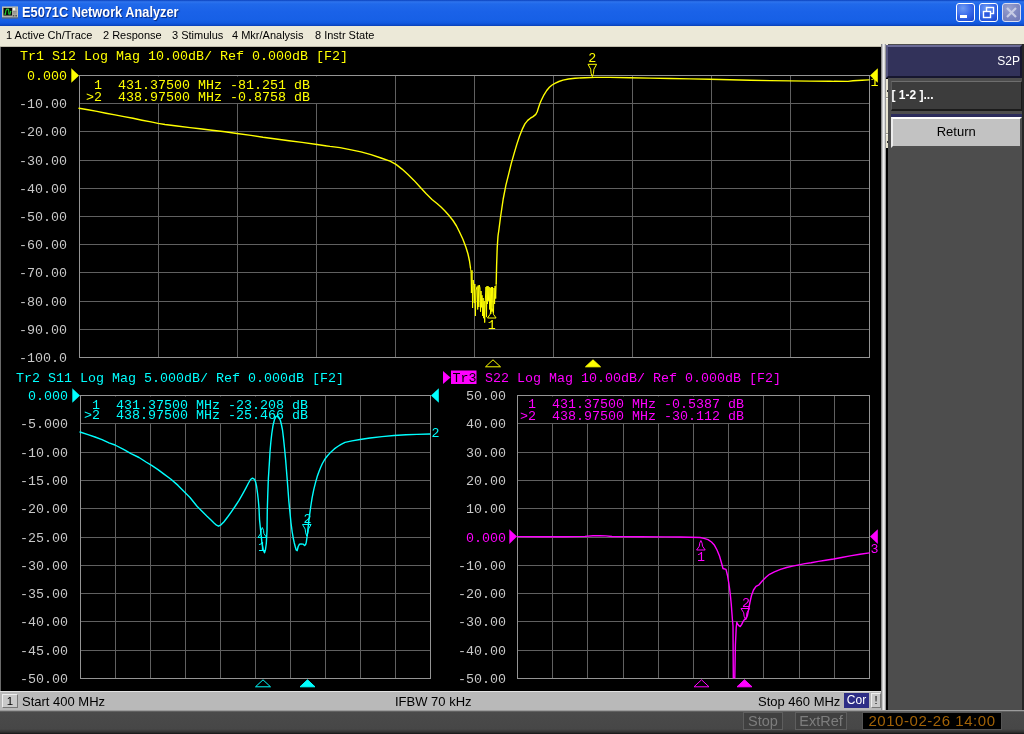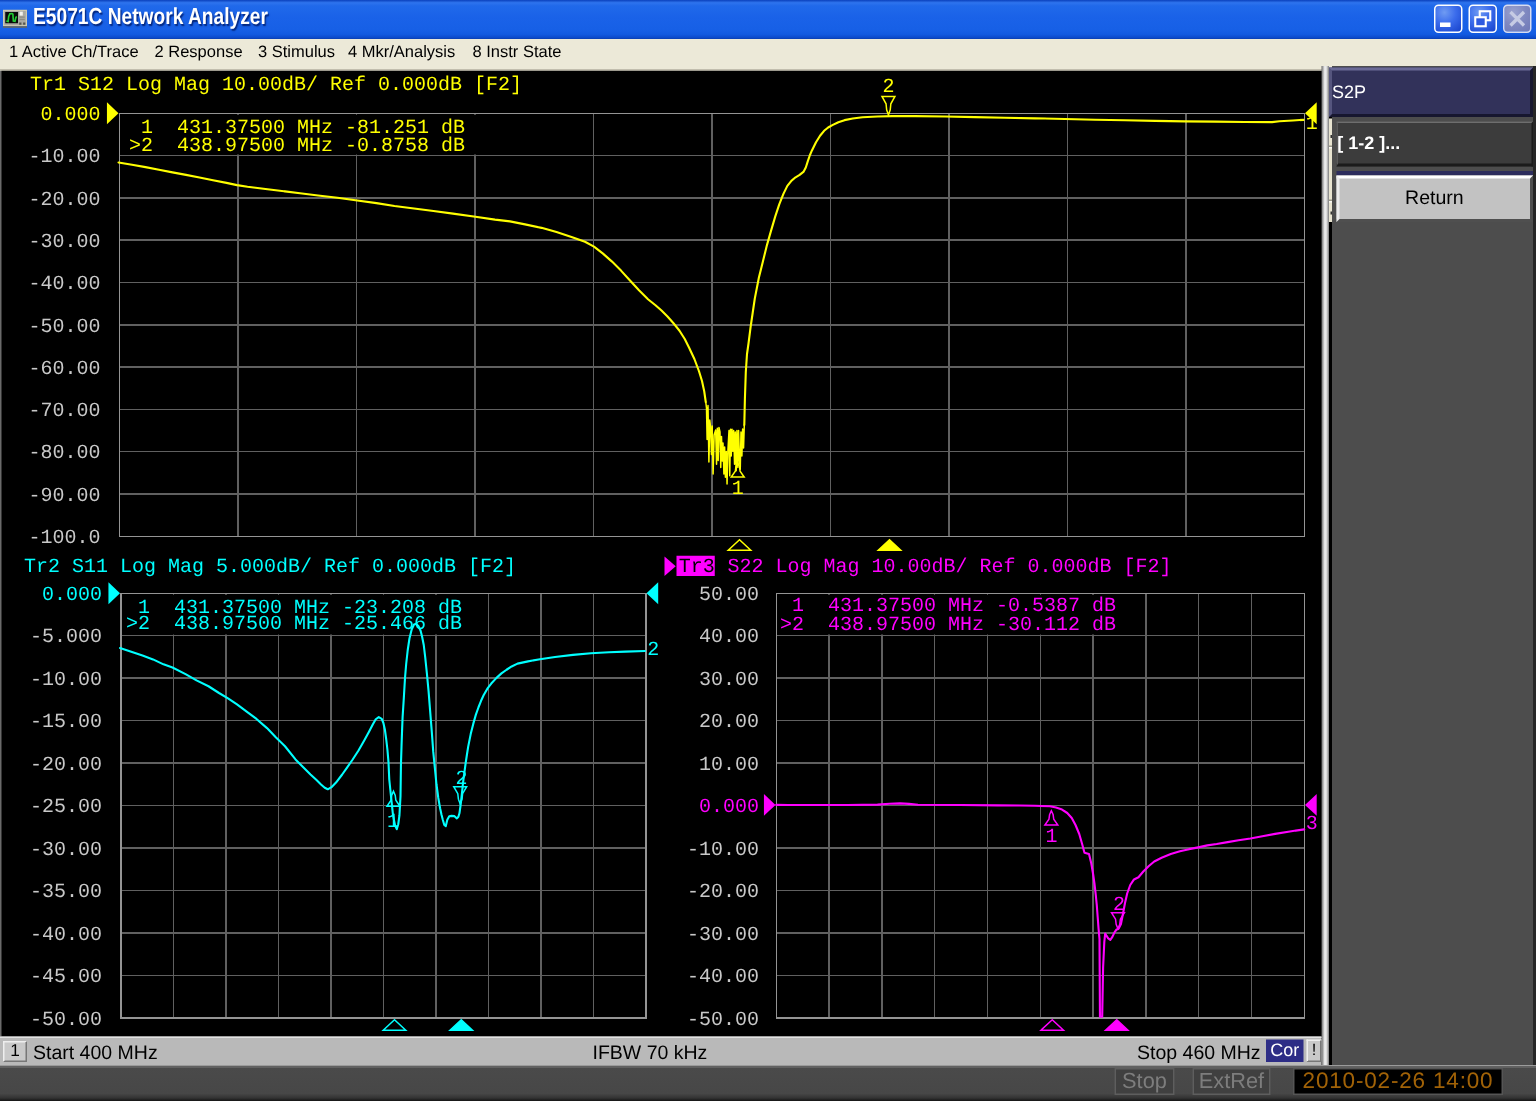--- a/index.html
+++ b/index.html
@@ -53,21 +53,21 @@
 #sbar { top:78.5px; left:885.5px; width:5px; height:69.5px; background:#e8e4d0;
   border-right:1px solid #8a8878; }
 .sdot { position:absolute; left:1.5px; width:2px; height:2px; background:#333; }
 .sline { position:absolute; left:0; width:100%; height:1px; background:#9a9888;
   box-shadow:0 1px 0 #fbfaf6; }
 #sidepanel { top:44px; left:887.5px; width:136.5px; height:666px; background:#4d4d4d;
   border-right:2px solid #262626; }
 #s2pbtn { top:45px; left:886px; width:136px; height:33px; background:#32325a;
   border-top:2px solid #6a6a96; border-left:2px solid #55557e;
   border-bottom:2px solid #17172f; border-right:2px solid #17172f;
-  color:#fff; font-size:12px; text-align:left; line-height:29px; }
+  color:#fff; font-size:12px; text-align:right; line-height:29px; }
 #btn12 { top:81px; left:890.5px; width:131.5px; height:30px; background:#3c3c3c;
   border-top:1px solid #6e6e6e; border-left:1px solid #5a5a5a;
   border-bottom:2px solid #1b1b1b; border-right:1px solid #1b1b1b;
   color:#fff; font-size:12px; text-align:left; line-height:27px;font-weight:bold; }
 #navyline { top:114px; left:890.5px; width:131.5px; height:3px; background:#2c2c5c; }
 #returnbtn { top:117px; left:890.5px; width:131.5px; height:31px; background:#c2c2c2;
   border-top:2px solid #fff; border-left:2px solid #ececec;
   border-bottom:2px solid #4f4f4f; border-right:2px solid #4f4f4f;
   color:#000; font-size:13px; text-align:center; line-height:26px; }
 </style>

